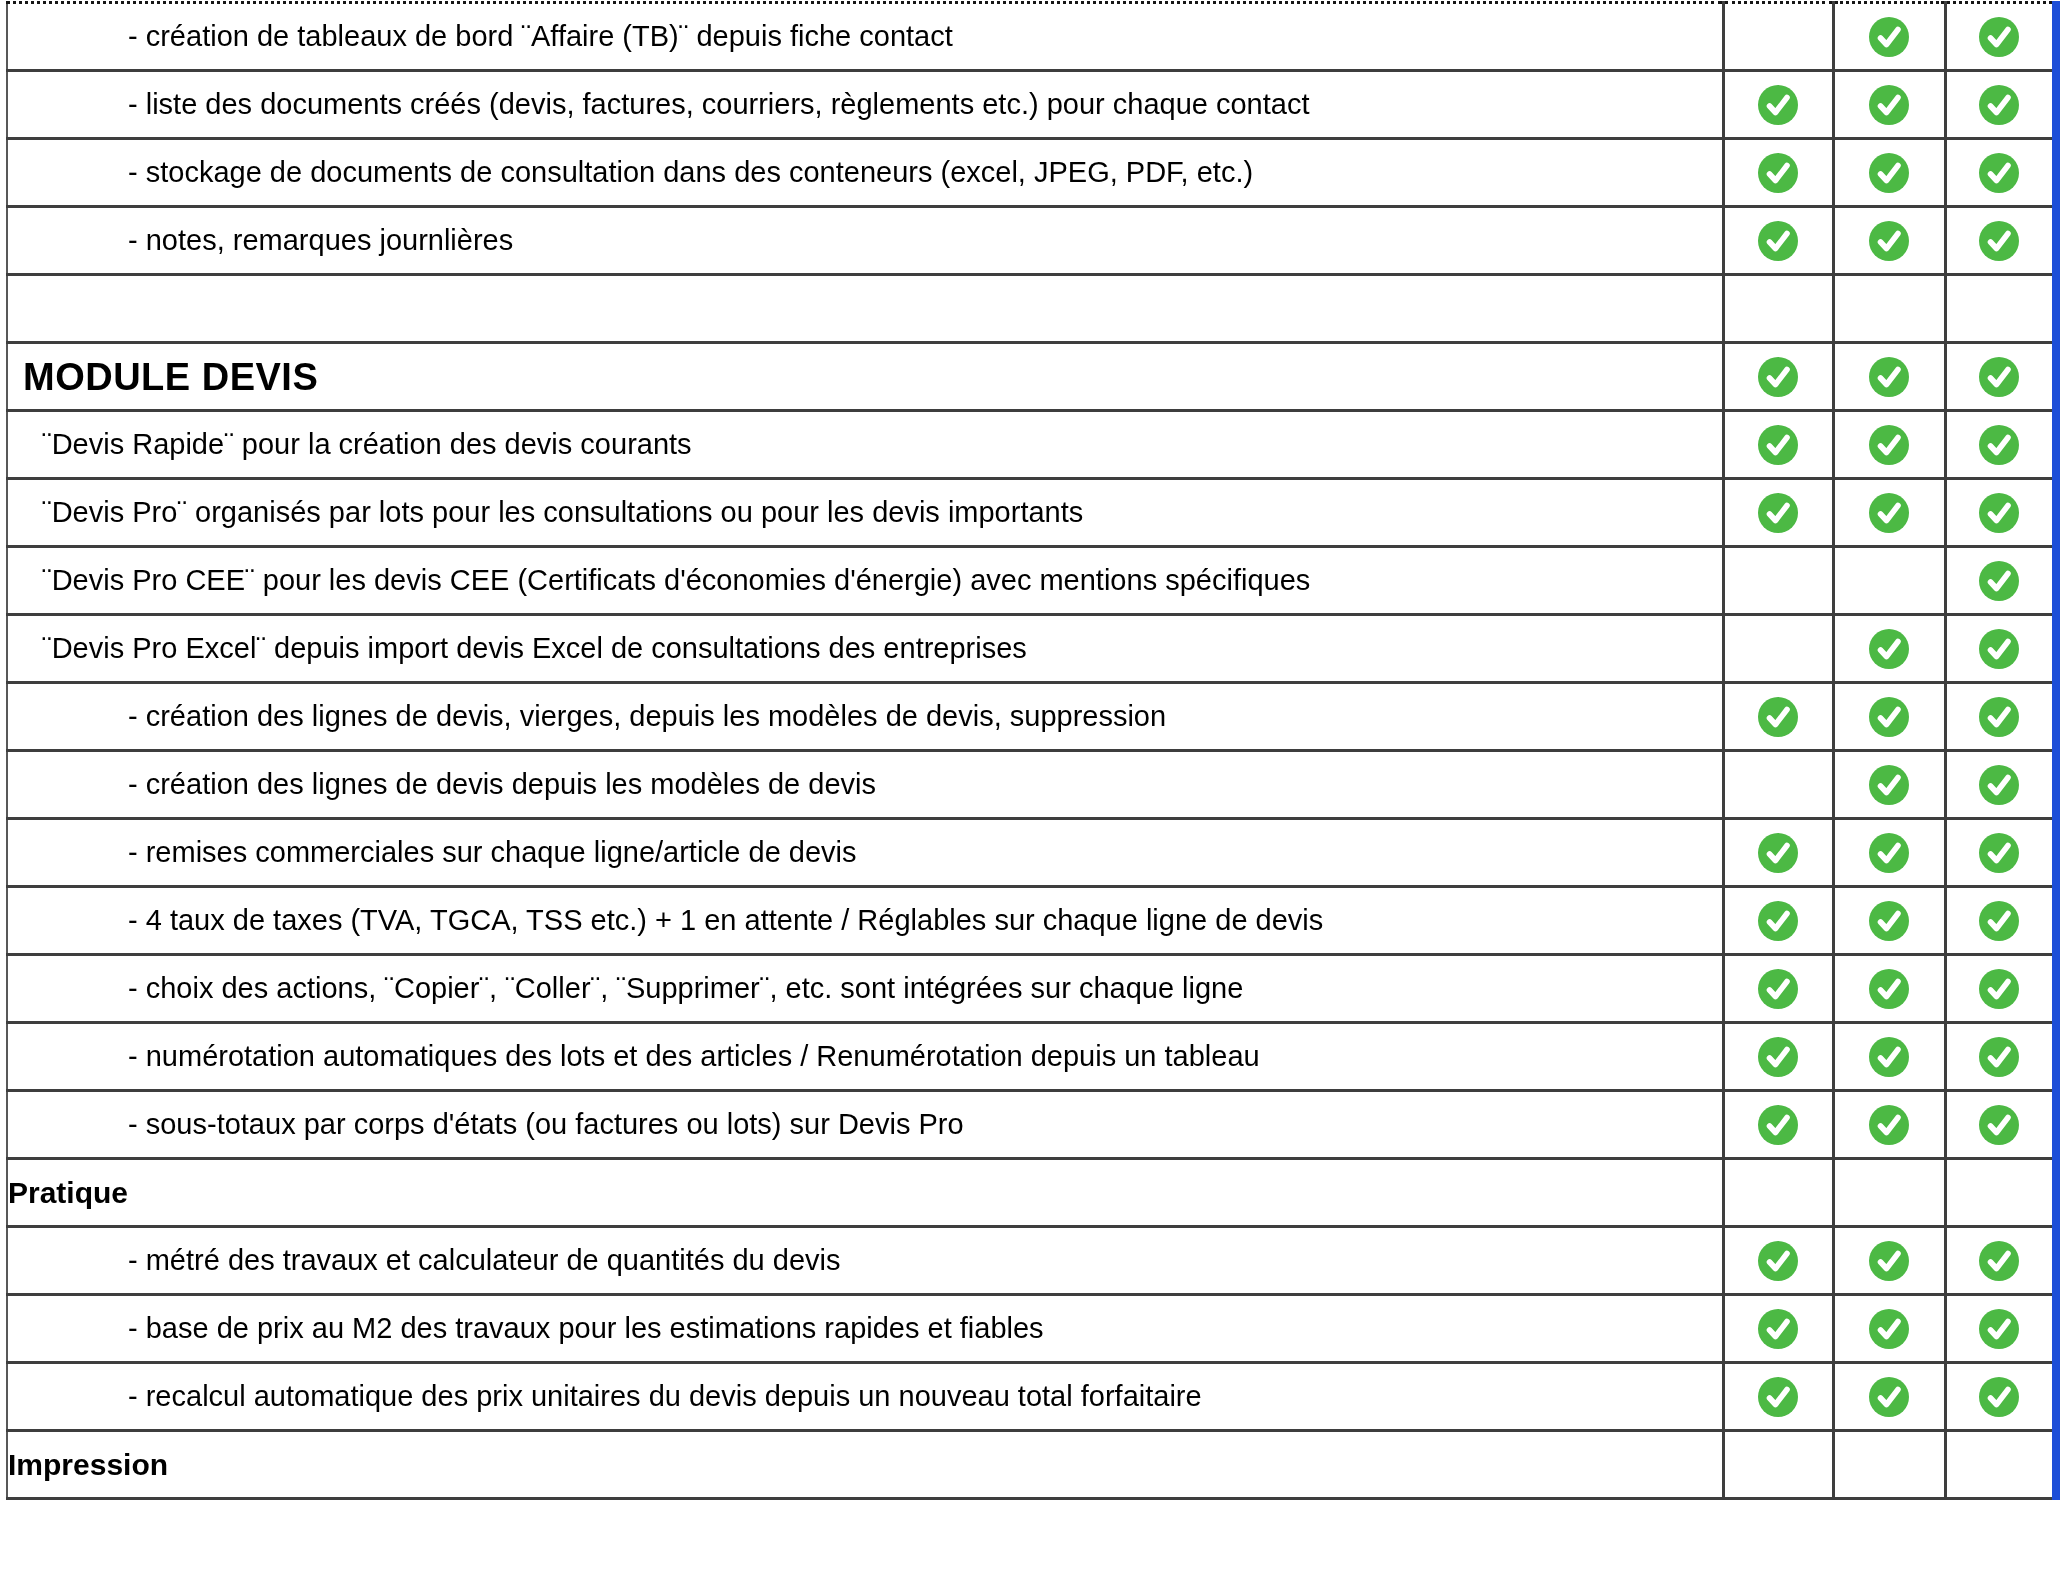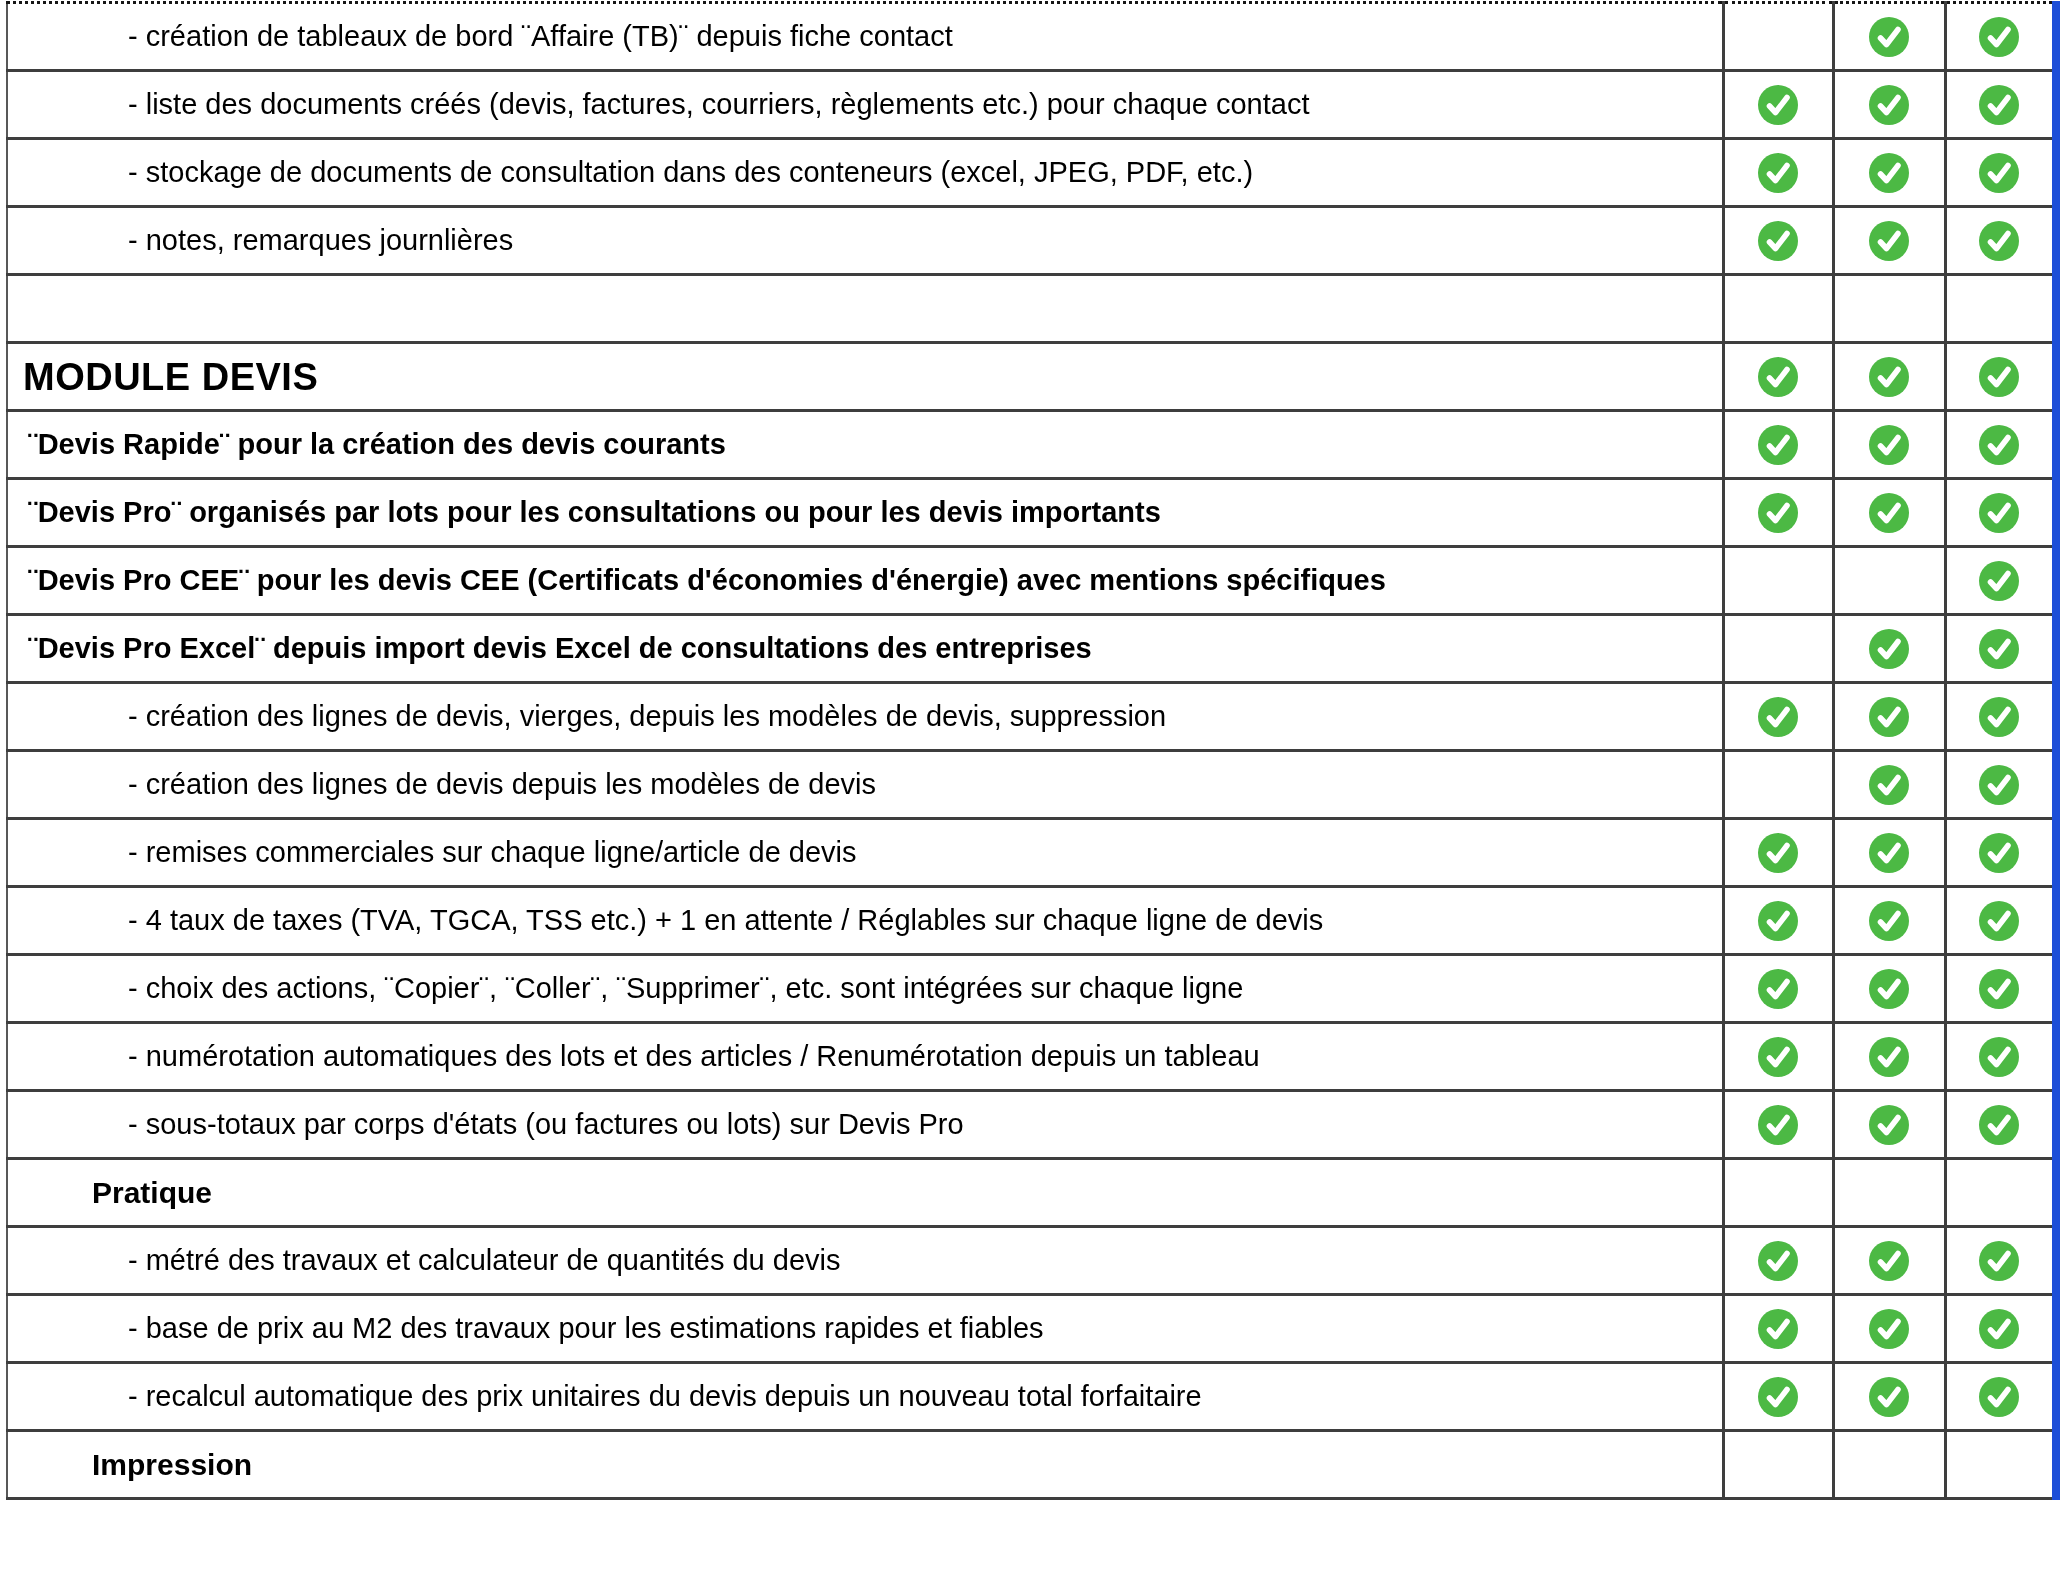--- a/index.html
+++ b/index.html
@@ -27,23 +27,23 @@
     border:3px solid #3e3e3e;
     vertical-align:middle;
     padding:0;
     overflow:hidden;
     white-space:nowrap;
   }
   td:first-child{border-left:2px solid #585858;}
   tr:first-child td{border-top:3px dotted #161616;}
   td.feature{font-size:29px;line-height:1;}
   td.feature.dash{padding-left:120px;}
-  td.feature.top{padding-left:20px;font-weight:bold;}
+  td.feature.top{padding-left:34px;}
   td.feature.module{padding-left:15px;font-weight:700;font-size:38px;letter-spacing:.5px;}
-  td.feature.section{padding-left:84px;font-weight:700;font-size:30px;}
+  td.feature.section{font-weight:700;font-size:30px;}
   td.check-cell{text-align:center;}
   .check-icon{display:block;margin:0 auto;width:40px;height:40px;}
 </style>
 </head>
 <body>
 
 <div class="table-wrap">
   <table class="cmp">
     <colgroup>
       <col class="c-feature">

